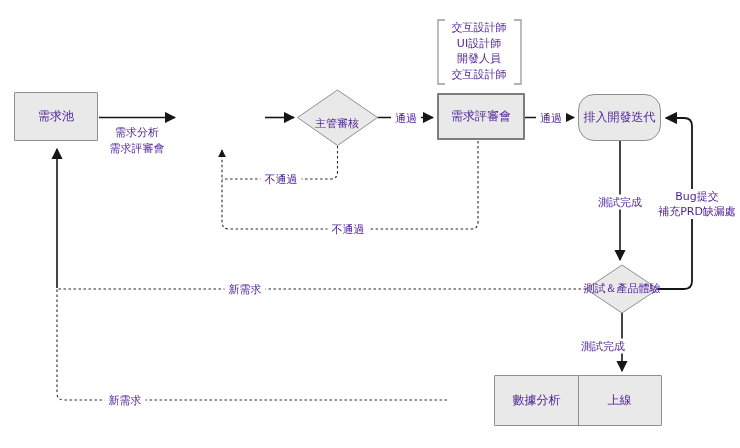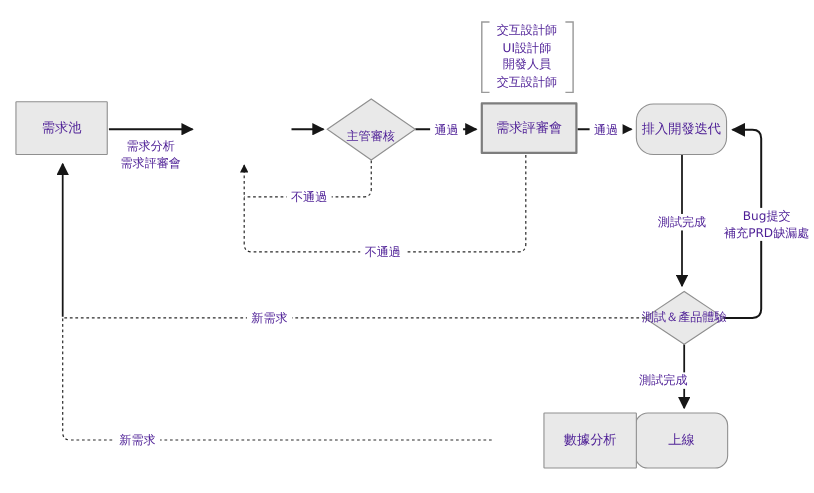--- a/index.html
+++ b/index.html
@@ -76,21 +76,21 @@
 
 
   <div class="node strong" style="left:437px;top:93px;width:88px;height:47px;">
     <span>需求評審會</span>
   </div>
 
   <div class="node" style="left:578px;top:94px;width:83px;height:47px;border-radius:16px;">
     <span>排入開發迭代</span>
   </div>
 
-  <div class="node" style="left:577px;top:375px;width:85px;height:51px;border-radius:12px;">
+  <div class="node" style="left:577px;top:375px;width:85px;height:51px;">
     <span>上線</span>
   </div>
 
   <div class="node" style="left:447px;top:375px;width:85px;height:51px;margin-left:47px;">
     <span>數據分析</span>
   </div>
 
   <div class="dlabel" style="left:337px;top:124px;">主管審核</div>
   <div class="dlabel" style="left:622px;top:289px;">測試＆產品體驗</div>
 

